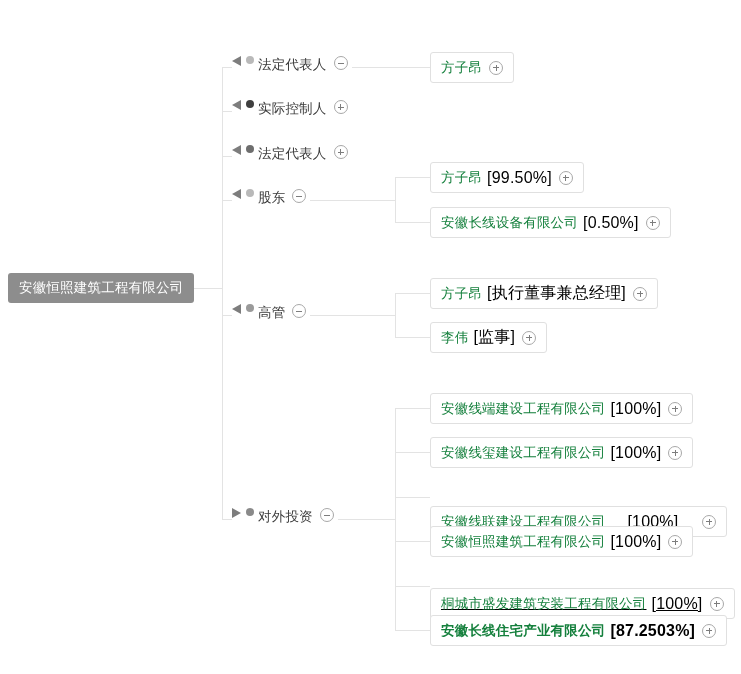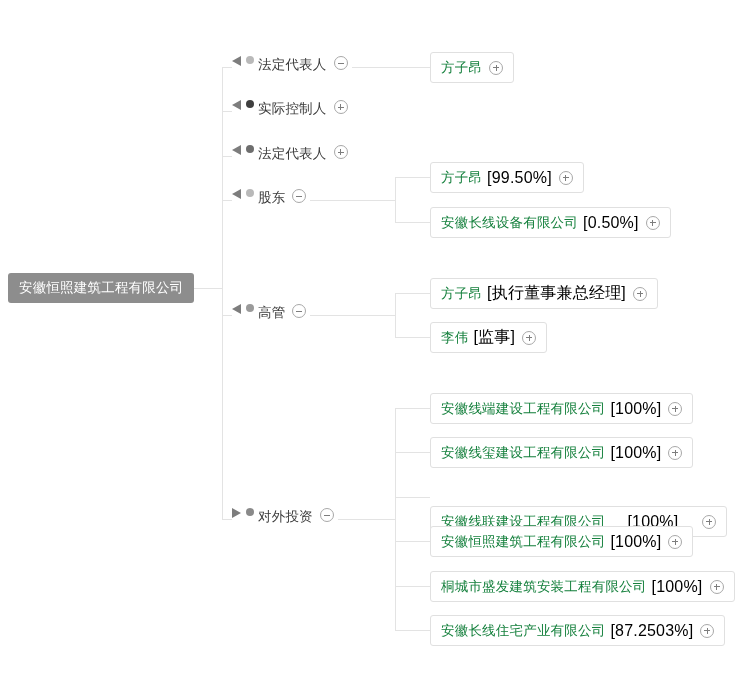--- a/index.html
+++ b/index.html
@@ -238,25 +238,25 @@
       <div class="leaf" style="left: 430px; top: 506px; gap: 17px;">
         <span class="leaf-name">安徽线联建设工程有限公司</span>
         <span class="leaf-meta">[100%]</span>
         <span class="toggle plus"></span>
       </div>
       <div class="leaf" style="left: 430px; top: 526px;">
         <span class="leaf-name">安徽恒照建筑工程有限公司</span>
         <span class="leaf-meta">[100%]</span>
         <span class="toggle plus"></span>
       </div>
-      <div class="leaf" style="left: 430px; top: 571px;">
+      <div class="leaf" style="left: 430px; top: 588px; text-decoration: underline;">
         <span class="leaf-name">桐城市盛发建筑安装工程有限公司</span>
         <span class="leaf-meta">[100%]</span>
         <span class="toggle plus"></span>
       </div>
-      <div class="leaf" style="left: 430px; top: 615px;">
+      <div class="leaf" style="left: 430px; top: 615px; font-weight: bold;">
         <span class="leaf-name">安徽长线住宅产业有限公司</span>
         <span class="leaf-meta">[87.2503%]</span>
         <span class="toggle plus"></span>
       </div>
     </div>
 
 </div>
 
 </body></html>

